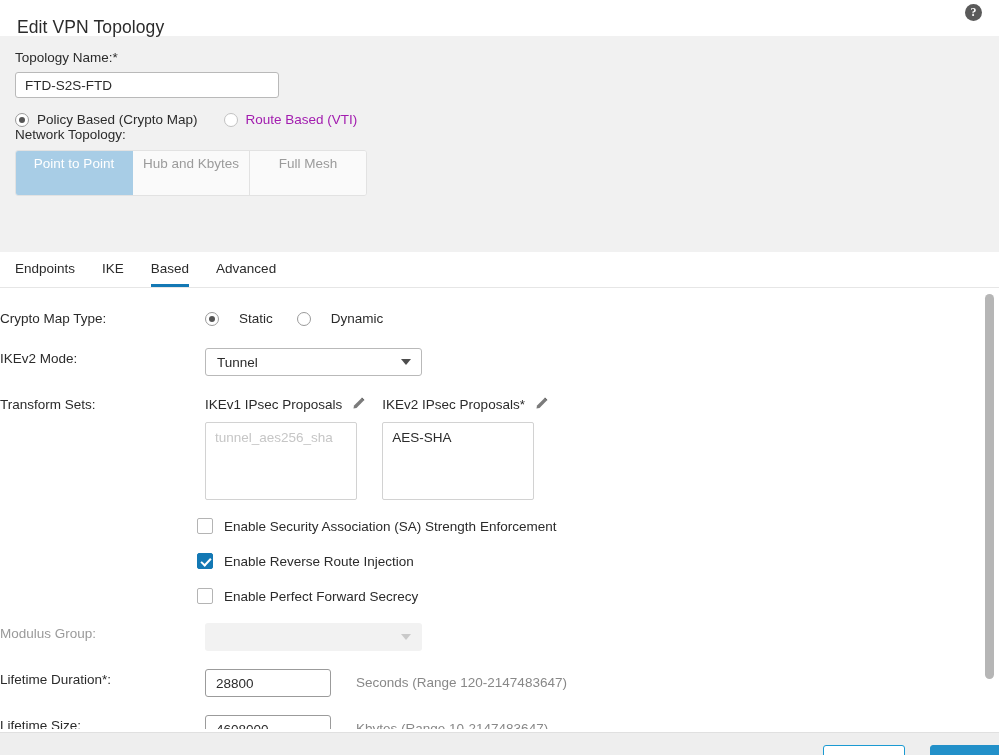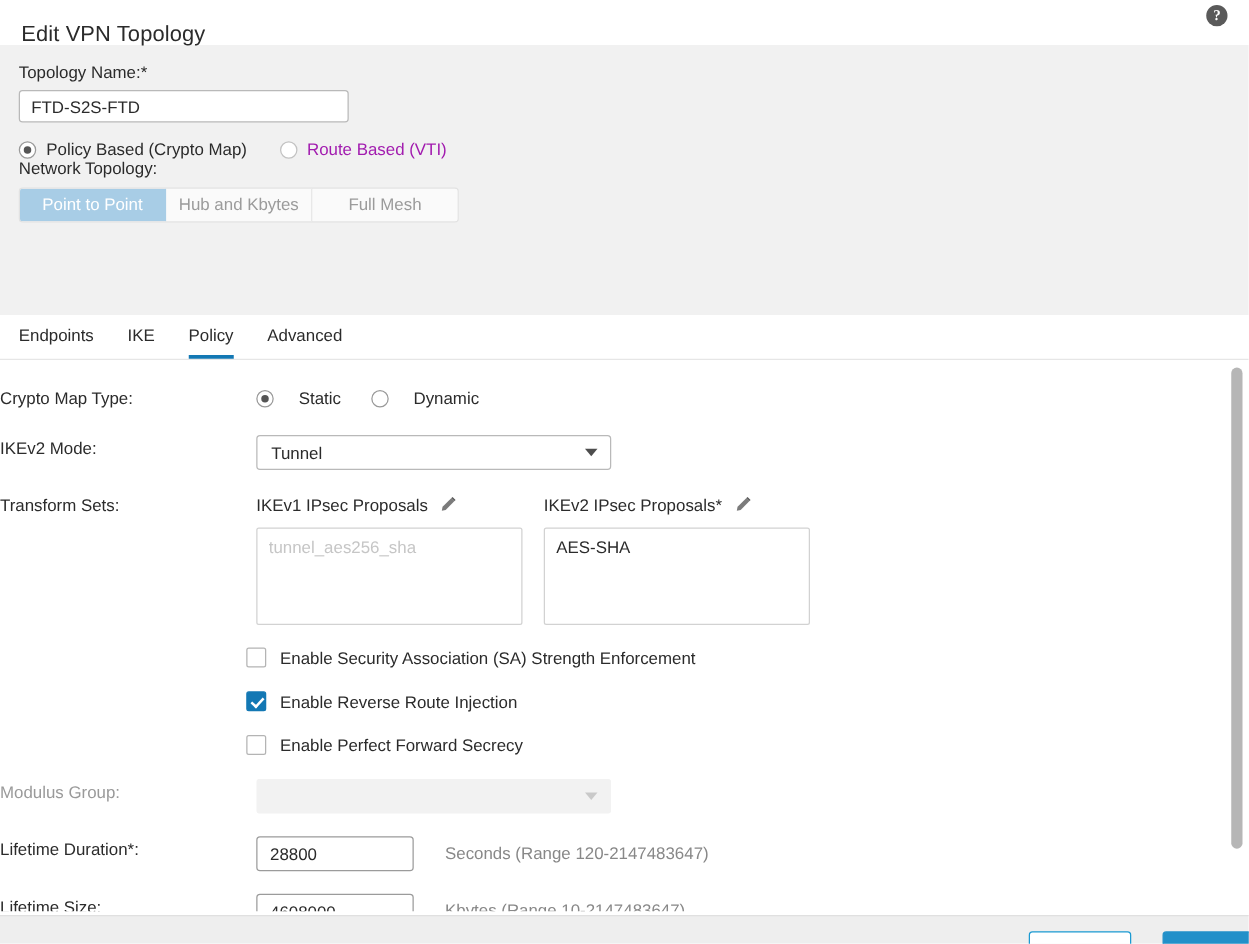--- a/index.html
+++ b/index.html
@@ -119,21 +119,21 @@
     margin-top: 8px;
     border-radius: 3px;
     overflow: hidden;
     width: 352px;
     border: 1px solid #e2e2e2;
     box-sizing: border-box;
     background: #fafafa;
   }
   .seg-btn {
     flex: 1;
-    height: 26px;
+    height: 44px;
     line-height: 26px;
     text-align: center;
     font-size: 13.5px;
     color: #9b9b9b;
     background: #fafafa;
     border-right: 1px solid #e2e2e2;
     cursor: pointer;
     box-sizing: border-box;
   }
   .seg-btn:last-child { border-right: none; }
@@ -241,21 +241,21 @@
     box-sizing: border-box;
     flex: none;
     line-height: 22px;
   }
   .form-label.disabled { color: #9a9a9a; }
 
   .inline-radios { display: flex; align-items: center; padding-top: 3px; }
   .inline-radios .radio-item { margin-right: 24px; gap: 12px; }
 
   .select-box {
-    width: 284px;
+    width: 217px;
     height: 28px;
     border: 1px solid #b9b9b9;
     border-radius: 3px;
     background: #ffffff;
     box-sizing: border-box;
     display: flex;
     align-items: center;
     justify-content: space-between;
     padding: 0 10px 0 11px;
     font-size: 13.5px;
@@ -283,21 +283,21 @@
     font-size: 13.5px;
     margin-bottom: 8px;
     height: 20px;
   }
   .pencil-icon {
     margin-left: 9px;
     cursor: pointer;
     display: inline-flex;
   }
   .ts-box {
-    width: 213px;
+    width: 152px;
     height: 78px;
     border: 1px solid #d2d2d2;
     border-radius: 2px;
     background: #ffffff;
     box-sizing: border-box;
     padding: 7px 9px;
     font-size: 13.5px;
     overflow: hidden;
   }
   .ts-box.placeholder { color: #c6c6c6; }
@@ -421,21 +421,21 @@
     <div class="seg-btn active">Point to Point</div>
     <div class="seg-btn">Hub and Kbytes</div>
     <div class="seg-btn">Full Mesh</div>
   </div>
 
 </div>
 
 <div class="tabs-bar">
   <div class="tab">Endpoints</div>
   <div class="tab">IKE</div>
-  <div class="tab active">Policy</div>
+  <div class="tab active">Based</div>
   <div class="tab">Advanced</div>
 </div>
 <div class="tabs-divider"></div>
 
 <div class="content-area">
   <div class="content-inner">
 
     <div class="form-row">
       <div class="form-label">Crypto Map Type:</div>
       <div class="inline-radios">

